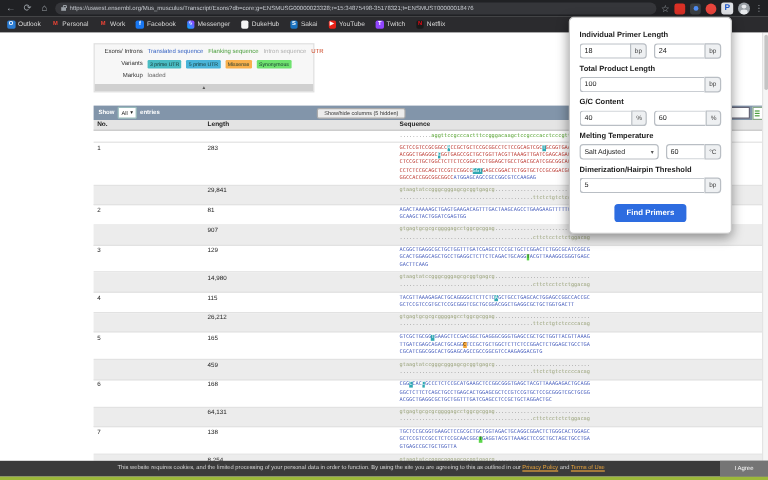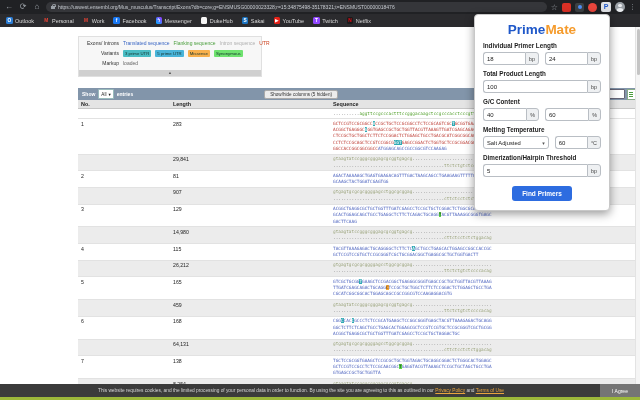--- a/index.html
+++ b/index.html
@@ -358,23 +358,20 @@
 
   <div class="cookie">
     <span>
       <span>This website requires cookies, and the limited processing of your personal data in order to function. By using the site you are agreeing to this as outlined in our </span><a>Privacy Policy</a><span> and </span><a>Terms of Use</a>
     </span>
     <span class="agree-btn">I Agree</span>
   </div>
   <div class="greenline"></div>
 
   <div class="popup">
-    <div class="pm-title">
-      <span class="prime">Prime</span><span class="mate">Mate</span>
-    </div>
     <div id="pfields">
         <div class="pfield">
           <div class="plabel">Individual Primer Length</div>
           <div class="prow">
             <div class="pgroup">
               <input value="18" style="">
               <span class="punit">bp</span>
             </div>
             <div class="pgroup">
               <input value="24" style="">

